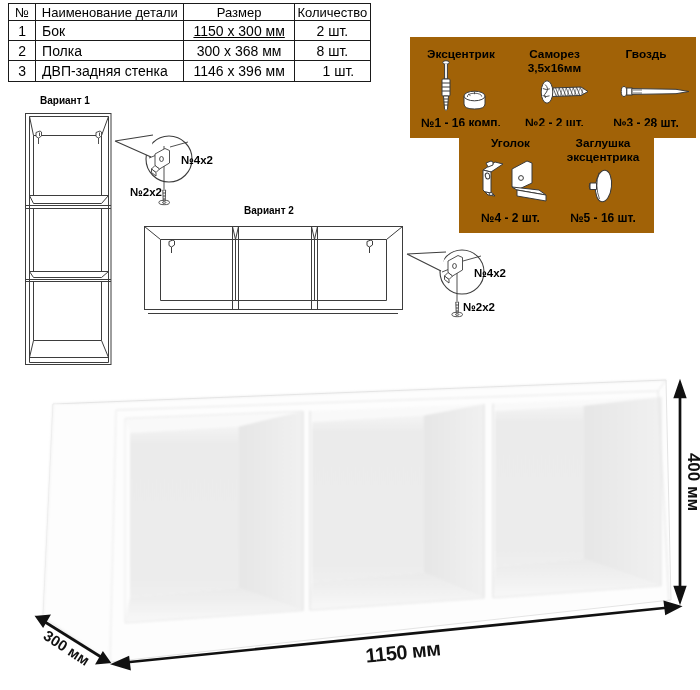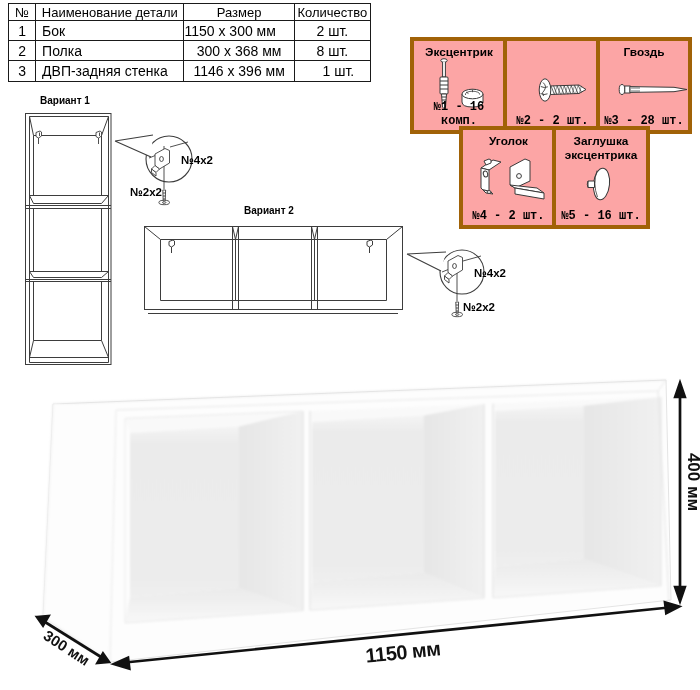--- a/index.html
+++ b/index.html
@@ -1,39 +1,39 @@
 <!DOCTYPE html>
 <html><head>
 <meta charset="utf-8">
 <style>
 html,body{margin:0;padding:0;}
 body{width:700px;height:690px;background:#ffffff;font-family:"Liberation Sans",sans-serif;position:relative;overflow:hidden;}
 .abs{position:absolute;}
 table.parts{border-collapse:collapse;table-layout:fixed;}
 table.parts td,table.parts th{border:1px solid #1a1a1a;padding:0;font-weight:normal;white-space:nowrap;overflow:hidden;}
-.hw{position:absolute;border:4px solid #a16207;background:#fca5a5;text-align:center;}
+.hw{position:absolute;border:6px solid #a16207;background:#a16207;text-align:center;}
 .hw .t{font-weight:bold;font-size:11.8px;line-height:13.5px;margin-top:5px;}
-.hw .b{font-weight:bold;font-size:12px;position:absolute;bottom:2px;left:0;right:0;font-family:Liberation Mono, monospace;}
+.hw .b{font-weight:bold;font-size:12px;position:absolute;bottom:2px;left:0;right:0;}
 .vtitle{position:absolute;font-weight:bold;font-size:10px;color:#000;}
 </style>
 </head>
 <body>
 
 <table class="parts abs" style="left:8px;top:3px;width:363px;">
   <tbody>
       <tr style="height:17px;font-size:13px;text-align:center;">
     <td style="width:26px;">№</td>
     <td style="width:147px;">Наименование детали</td>
     <td style="width:109px;">Размер</td>
     <td style="width:75px;">Количество</td>
   </tr>
   <tr style="height:20px;font-size:14px;">
     <td style="text-align:center;">1</td>
     <td style="padding-left:6px;">Бок</td>
-    <td style="">1150 х 300 мм</td>
+    <td style="text-align:center;text-decoration:underline;">1150 х 300 мм</td>
     <td style="text-align:center;">2 шт.</td>
   </tr>
   <tr style="height:20px;font-size:14px;">
     <td style="text-align:center;">2</td>
     <td style="padding-left:6px;">Полка</td>
     <td style="text-align:center;">300 х 368 мм</td>
     <td style="text-align:center;">8 шт.</td>
   </tr>
   <tr style="height:21px;font-size:14px;">
     <td style="text-align:center;">3</td>
@@ -63,20 +63,21 @@
       <path d="M48 53 L48 61 Q48 66 58.5 66 Q69 66 69 61 L69 53"></path>
       <ellipse cx="58.5" cy="53" rx="10.5" ry="4.8"></ellipse>
       <path d="M51.5 54 A7.2 3.1 0 1 1 65.7 53.6" fill="none" stroke-width="0.8"></path>
       <path d="M58.5 48.4 L58.5 51.2 M52 51 L54.5 52.6" fill="none" stroke-width="0.8"></path>
     </g>
   </svg>
   <div class="b">№1 - 16 комп.</div>
 </div>
 
 <div class="hw" style="left:503px;top:37px;width:91px;height:89px;">
+  <div class="t">Саморез<br>3,5х16мм</div>
   <svg class="abs" style="left:0px;top:0px;" width="91" height="87" viewBox="0 0 91 87">
     <g fill="#fff" stroke="#3a3a3a" stroke-width="1">
       <path d="M43 45 L72 44 L79 48.5 L72 52.5 L43 53.5 Z"></path>
       <ellipse cx="38" cy="49" rx="5.8" ry="11.2"></ellipse>
       <path d="M44 44.8 L47.5 53.7 M46.5 44.7 L50 53.6 M50 44.6 L53.5 53.4 M53.5 44.5 L57 53.3 M57 44.4 L60.5 53.2 M60.5 44.3 L64 53 M64 44.2 L67.5 52.9 M67.5 44.1 L71 52.7 M71 44.1 L74.5 51.4" fill="none" stroke-width="0.8"></path>
       <path d="M47.5 53.7 L50.2 44.6 M51 53.5 L53.7 44.5 M54.5 53.4 L57.2 44.4 M58 53.2 L60.7 44.3 M61.5 53.1 L64.2 44.2 M65 52.9 L67.7 44.2 M68.5 52.8 L71.2 44.1 M72 52.5 L74.5 44.8" fill="none" stroke-width="0.5"></path>
       <path d="M36 41.5 Q40 45 37.5 49 Q34 51.5 36.5 55 M33.8 45.5 Q37.5 47.5 40.8 45.8 M33.6 52.5 Q37 54.5 40.5 52.8" fill="none" stroke-width="0.9"></path>
     </g>
   </svg>
   <div class="b">№2 - 2 шт.</div>

